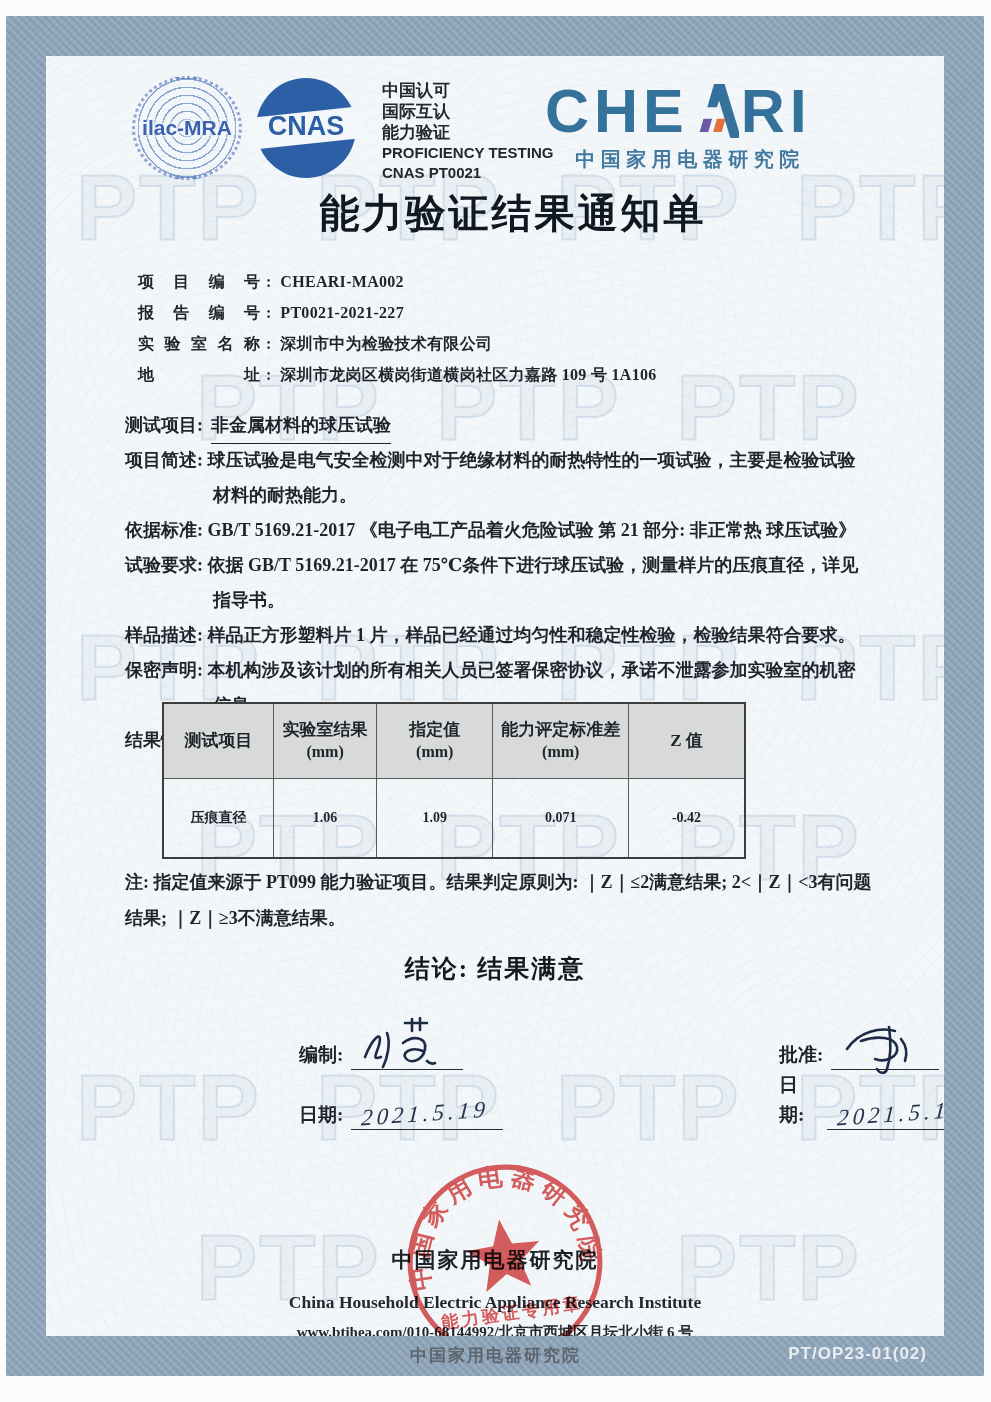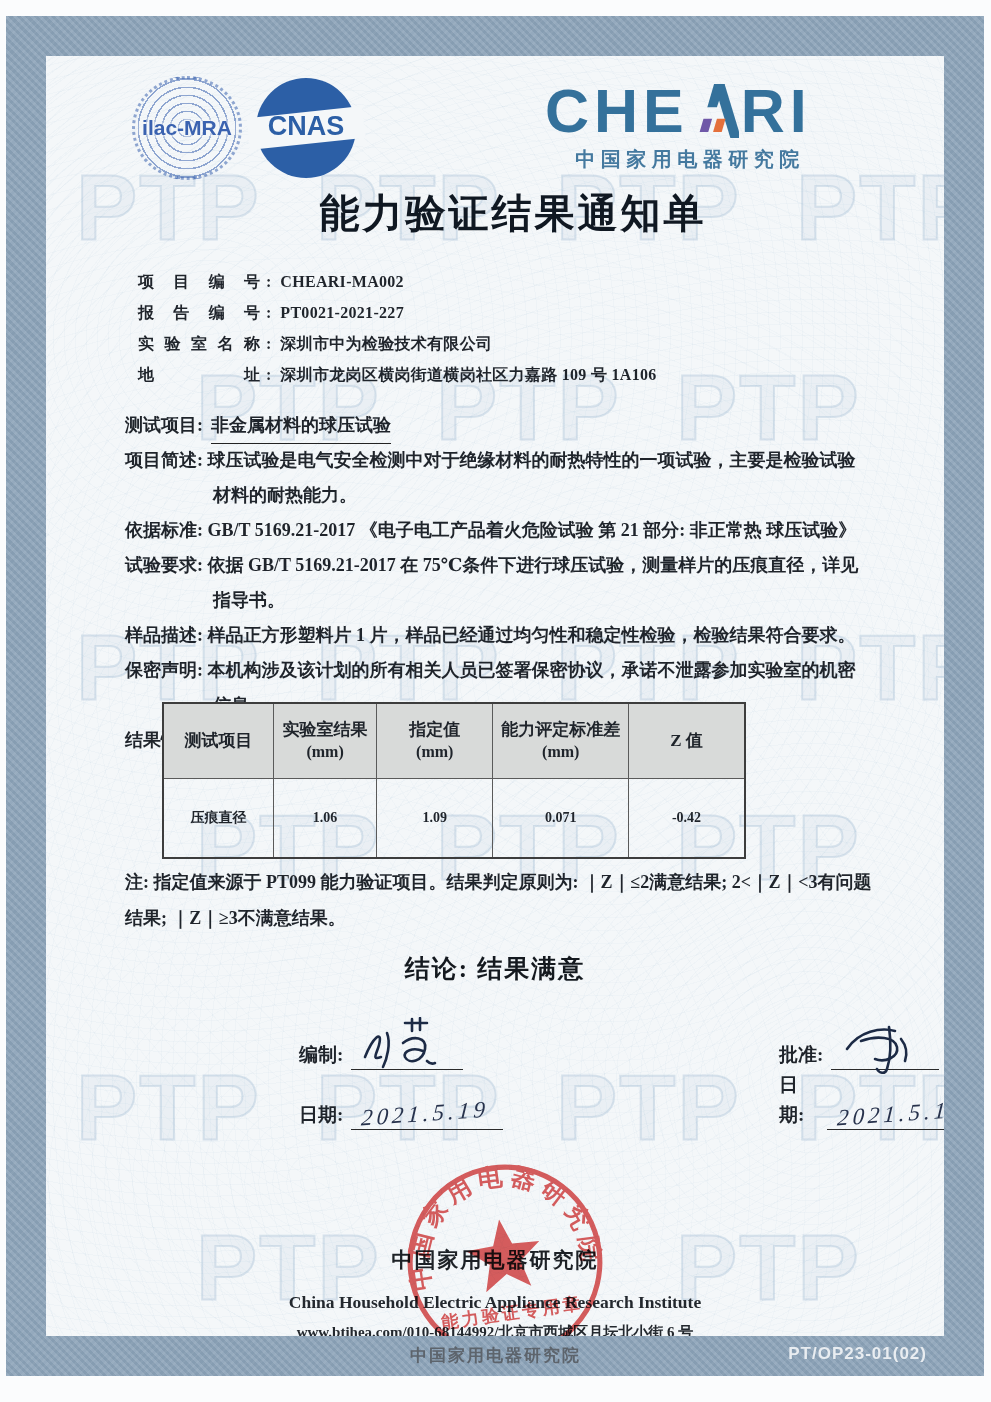--- a/index.html
+++ b/index.html
@@ -118,20 +118,27 @@
 
     <div class="logos">
       <div class="ilac">
         <span>ilac-MRA</span>
       </div>
       <div class="cnas">
         <div class="disc"></div>
         <div class="band"></div>
         <div class="txt">CNAS</div>
       </div>
+      <div class="acc">
+        <div class="cn">中国认可</div>
+        <div class="cn">国际互认</div>
+        <div class="cn">能力验证</div>
+        <div class="en">PROFICIENCY TESTING</div>
+        <div class="en">CNAS PT0021</div>
+      </div>
       <div class="cheari">
         <div class="row">
           <span>CHE</span>
           <svg width="48" height="58" viewBox="0 0 50 60" style="margin:0 2px;">
             <polygon points="24,2 35,2 52,58 41,58" fill="#34719b"></polygon>
             <polygon points="24,2 35,2 27,26 17,26" fill="#34719b"></polygon>
             <polygon points="13,38 22,38 18,52 9,52" fill="#6f58a8"></polygon>
             <polygon points="27,38 36,38 32,52 23,52" fill="#e4703c"></polygon>
           </svg>
           <span>RI</span>

